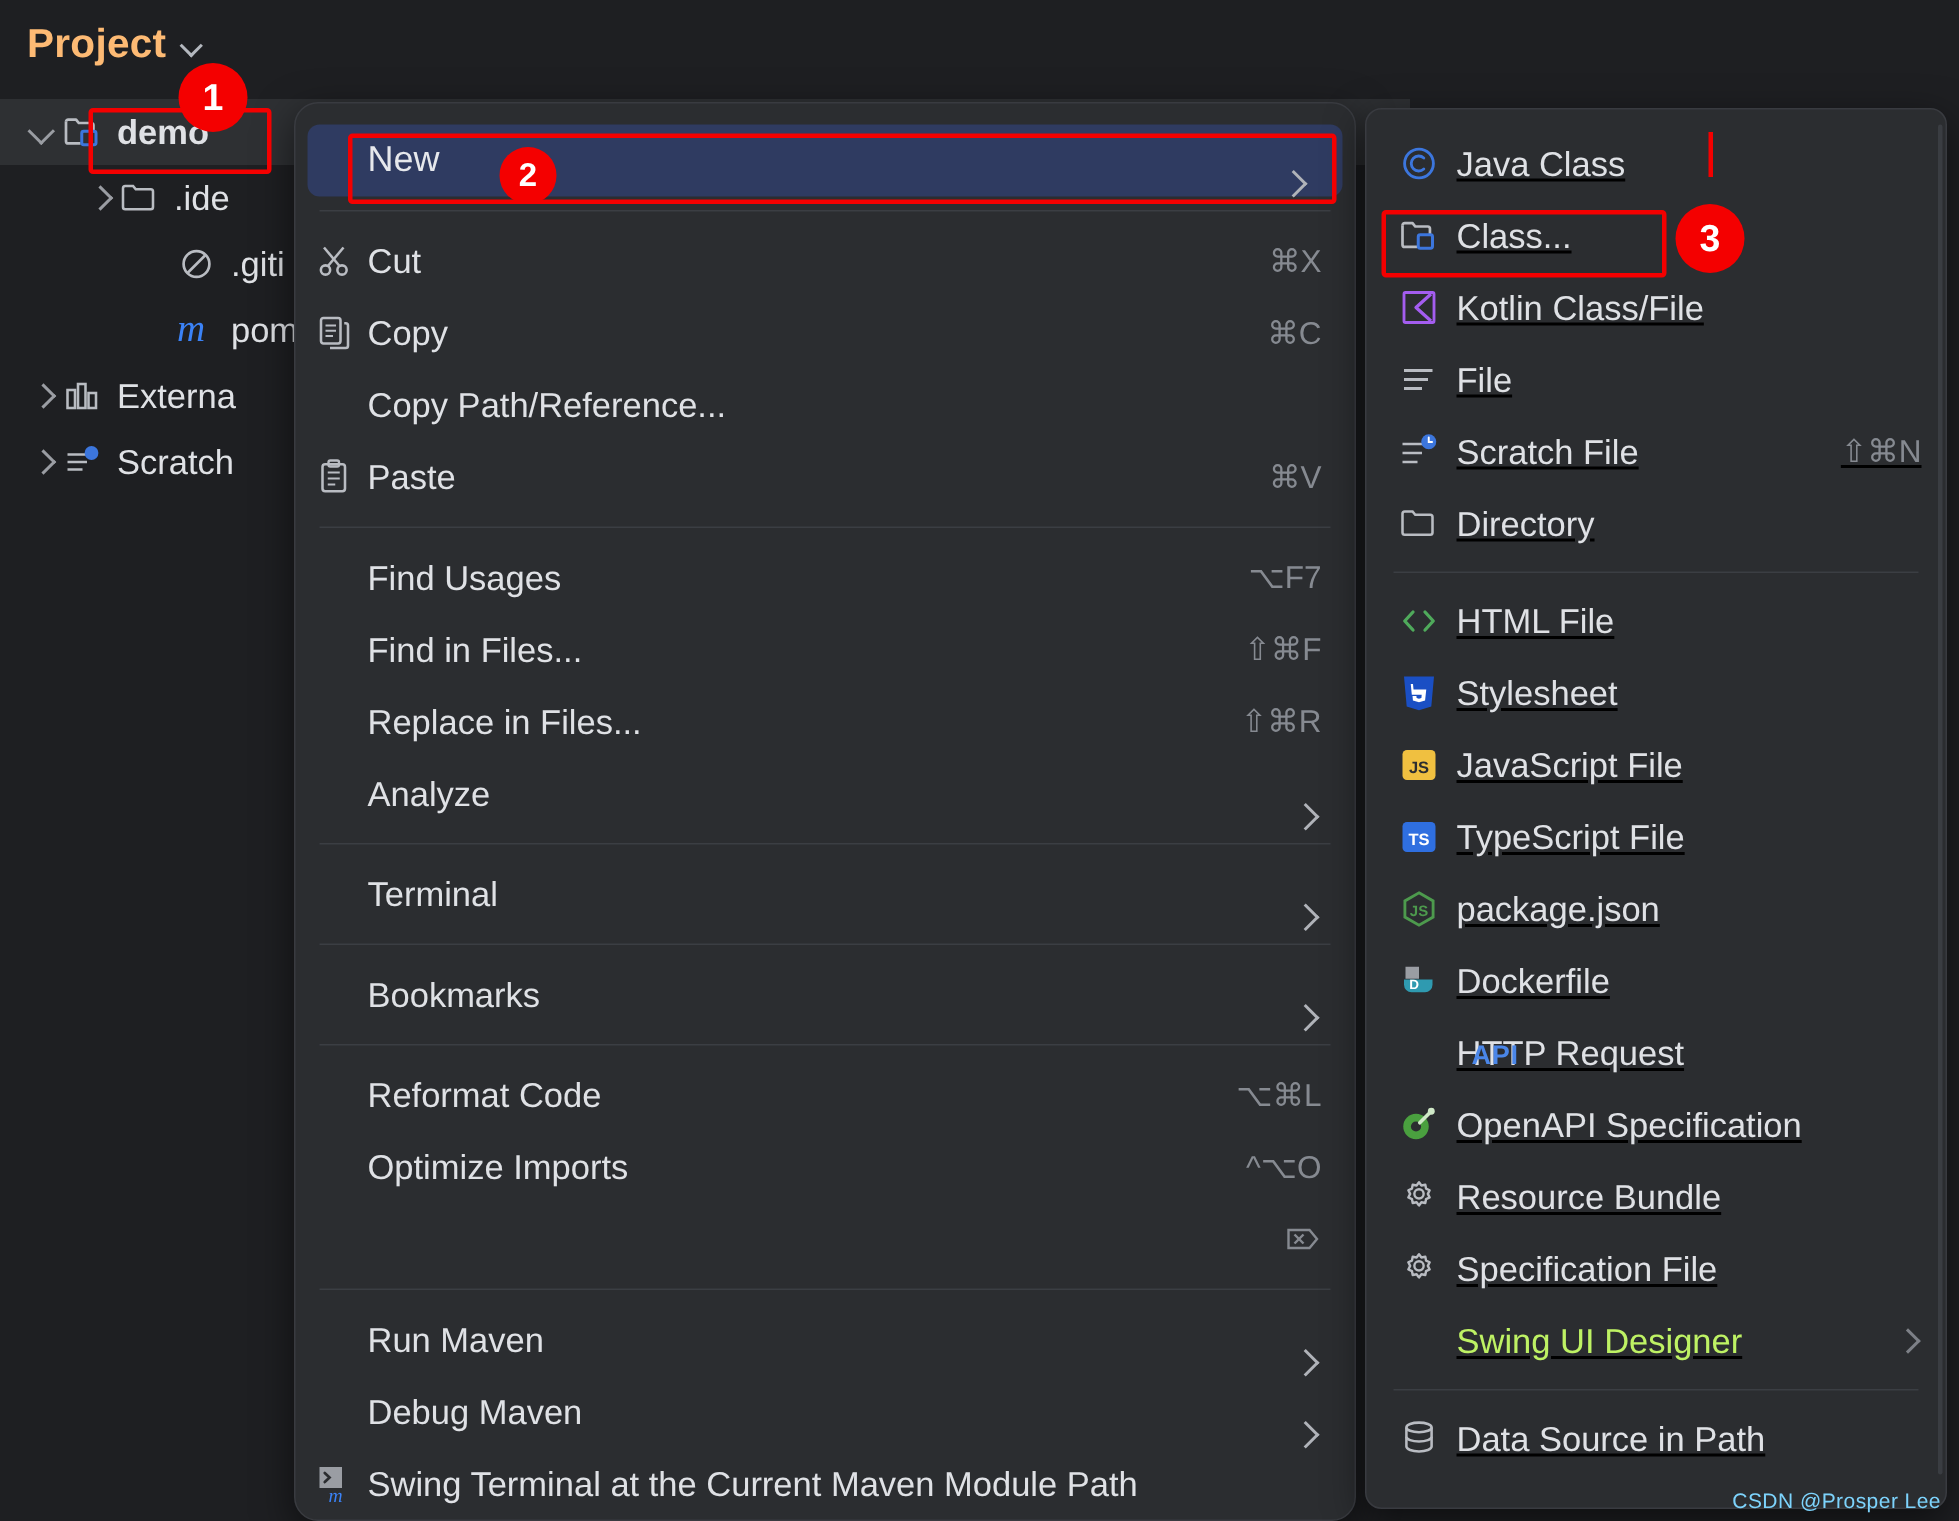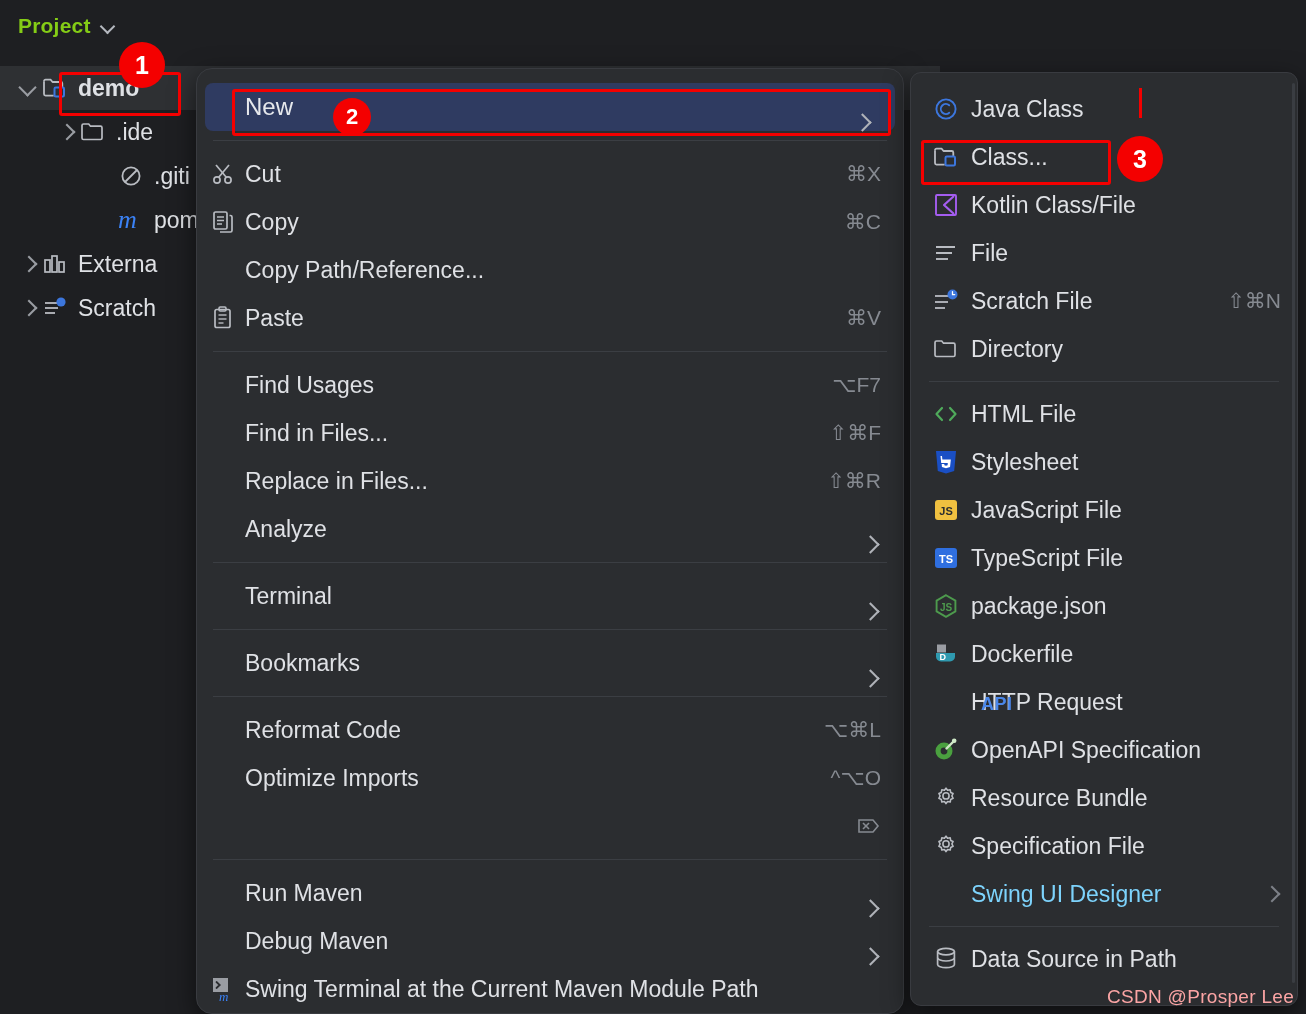--- a/index.html
+++ b/index.html
@@ -14,21 +14,21 @@
   
   #project-pane {
     position: absolute; left: 0; top: 0; width: 940px; height: 1014px;
     background: #1e1f22;
   }
   #project-header {
     position: absolute; left: 18px; top: 14px;
     display: flex; align-items: center; gap: 10px;
   }
   #project-header .title {
-    font-size: 21px; font-weight: bold; color: #84cc16; letter-spacing: .2px;
+    font-size: 27px; font-weight: bold; color: #fdba74; letter-spacing: .2px;
   }
   .chev-down { width: 14px; height: 14px; position: relative; }
   .chev-down::before {
     content: ""; position: absolute; left: 1px; top: 2px;
     width: 9px; height: 9px;
     border-right: 2px solid #b4b8bf; border-bottom: 2px solid #b4b8bf;
     transform: rotate(45deg);
   }
 
   .tree { position: absolute; left: 0; top: 66px; width: 940px; }
@@ -89,27 +89,27 @@
   .mi.highlight .mi-label { font-size: 24px; color: #e6e8ec; }
   .sep { height: 1px; background: #3b3e43; margin: 9px 16px; }
 
   
   #submenu {
     position: absolute; left: 910px; top: 72px; width: 388px; height: 934px;
     background: #2b2d30;
     border-radius: 11px;
     border: 1px solid #393b40;
     box-shadow: 0 8px 26px rgba(0,0,0,.55);
-    padding-top: 12px; overflow: hidden;
+    padding-top: 12px; overflow: hidden; text-decoration: underline;
   }
   .si {
     position: relative; height: 48px; display: flex; align-items: center;
     padding: 0 16px 0 22px; color: #dfe1e5; font-size: 23px;
   }
-  .si.disabled { color: #7dd3fc; }
+  .si.disabled { color: #bef264; }
   .si .si-icon { width: 38px; flex: 0 0 38px; height: 30px; position: relative; }
   .si .si-label { white-space: nowrap; }
   .si .si-short { color: #868a91; font-size: 21px; margin-left: auto; }
   .si .si-arrow { margin-left: auto; width: 18px; position: relative; height: 20px; }
   .si .si-arrow::before {
     content: ""; position: absolute; right: 3px; top: 4px;
     width: 10px; height: 10px;
     border-right: 2.2px solid #7d8087; border-top: 2.2px solid #7d8087;
     transform: rotate(45deg);
   }
@@ -129,21 +129,21 @@
   .ann-badge {
     position: absolute; border-radius: 50%; background: #f40000;
     color: #fff; display: flex; align-items: center; justify-content: center;
     font-weight: bold; font-family: "Liberation Sans", sans-serif;
   }
   .ann-line { position: absolute; background: #f40000; }
 
   
   #watermark {
     position: absolute; right: 12px; bottom: 6px;
-    color: #fca5a5; font-size: 19px; letter-spacing: .3px; margin-left: 17px;
+    color: #7dd3fc; font-size: 14px; letter-spacing: .3px; margin-left: 17px;
   }
 
   
   .ic { position: absolute; left: 0; top: 50%; transform: translateY(-50%); }
 </style>
 </head>
 <body>
 
 <div id="root">
 

